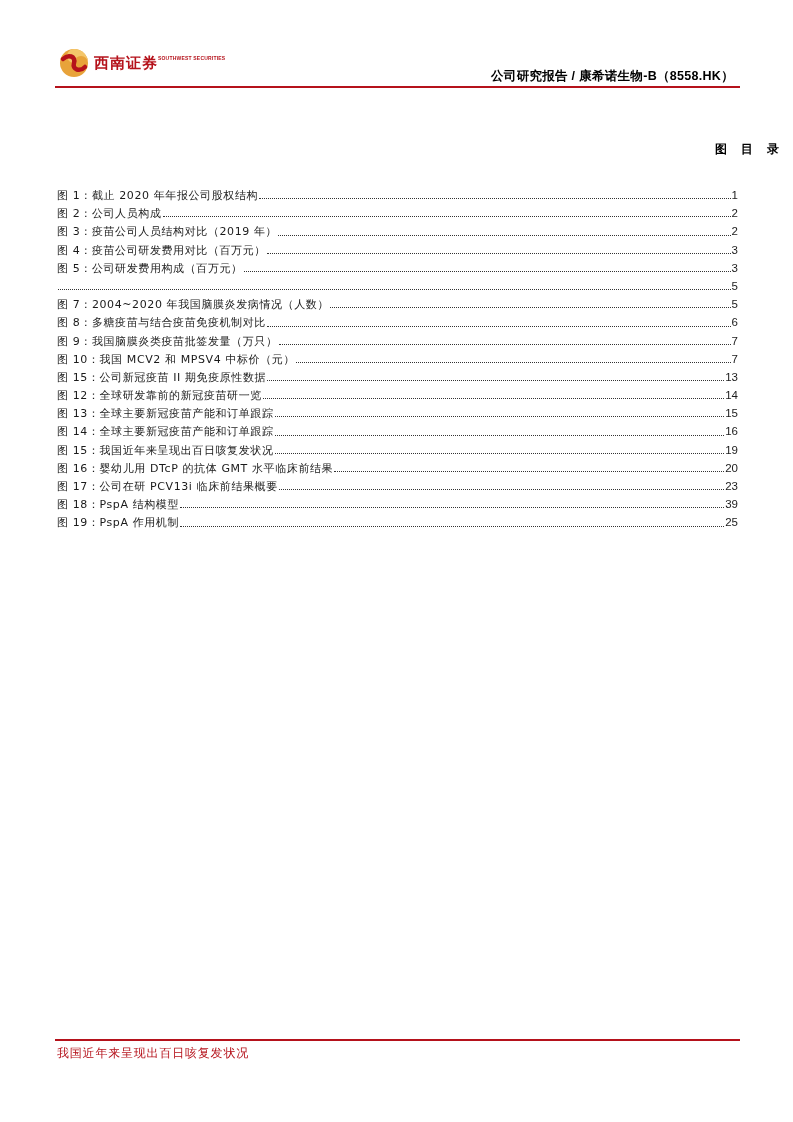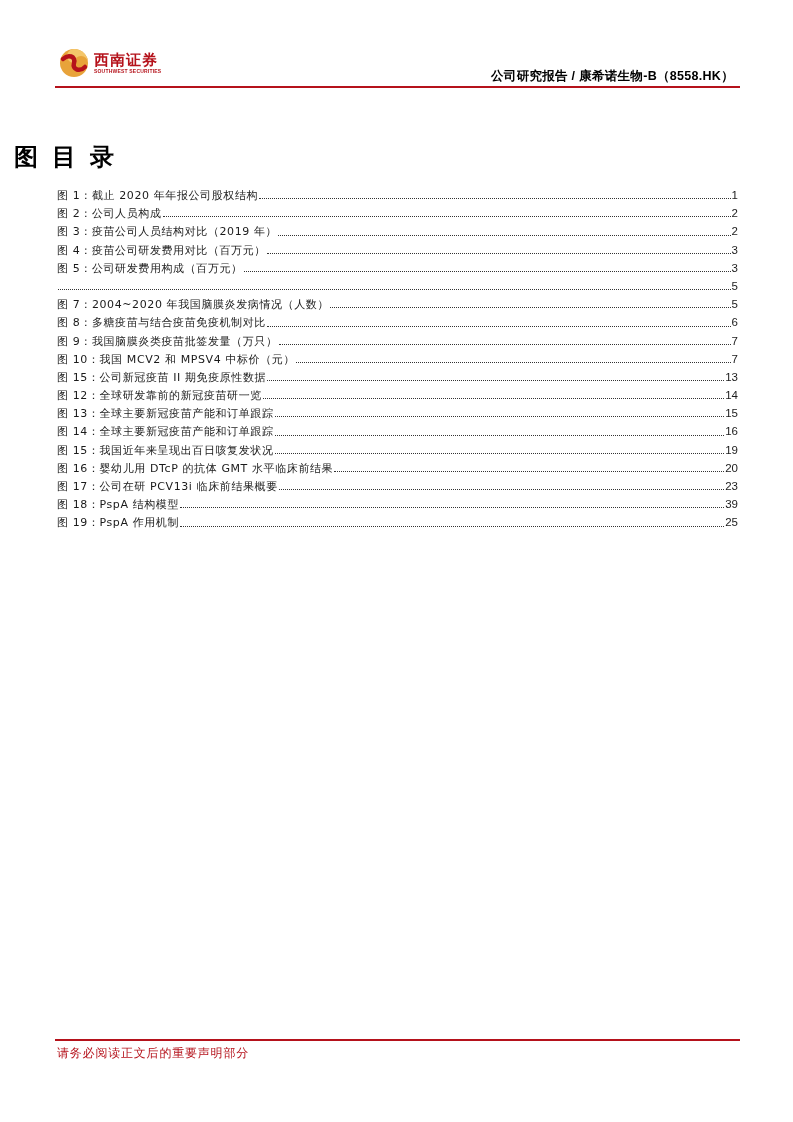--- a/index.html
+++ b/index.html
@@ -30,21 +30,21 @@
       align-items: center;
     }
     .logo-mark {
       width: 30px;
       height: 30px;
       position: relative;
     }
     .logo-text {
       margin-left: 5px;
       display: flex;
-      flex-direction: column;
+      flex-direction: row;
     }
     .logo-cn {
       font-family: "DejaVu Serif", "Liberation Serif", serif;
       font-weight: bold;
       font-size: 15px;
       color: #b5121b;
       letter-spacing: 1px;
       line-height: 16px;
     }
     .logo-en {
@@ -71,24 +71,24 @@
       top: 42px;
       width: 685px;
       height: 2px;
       background: #b5121b;
     }
     .toc-heading {
       position: absolute;
       left: 0;
       width: 793px;
       top: 141px;
-      text-align: left;
+      text-align: right;
       font-family: "DejaVu Serif", "Liberation Serif", serif;
       font-weight: bold;
-      font-size: 24px;
+      font-size: 12px;
       letter-spacing: 14px;
       text-indent: 14px;
     }
     .toc {
       position: absolute;
       left: 57px;
       top: 186px;
       width: 681px;
       list-style: none;
       margin: 0;
@@ -254,13 +254,13 @@
       <span class="toc-page">39</span>
     </li>
   <li class="toc-row">
       <span class="toc-label">图 19：PspA 作用机制</span>
       <span class="toc-dots"></span>
       <span class="toc-page">25</span>
     </li>
 </ul>
 
 <div class="footer-rule"></div>
-<div class="footer-text">请务必阅读正文后的重要声明部分</div>
+<div class="footer-text">我国近年来呈现出百日咳复发状况</div>
 
 </body></html>

